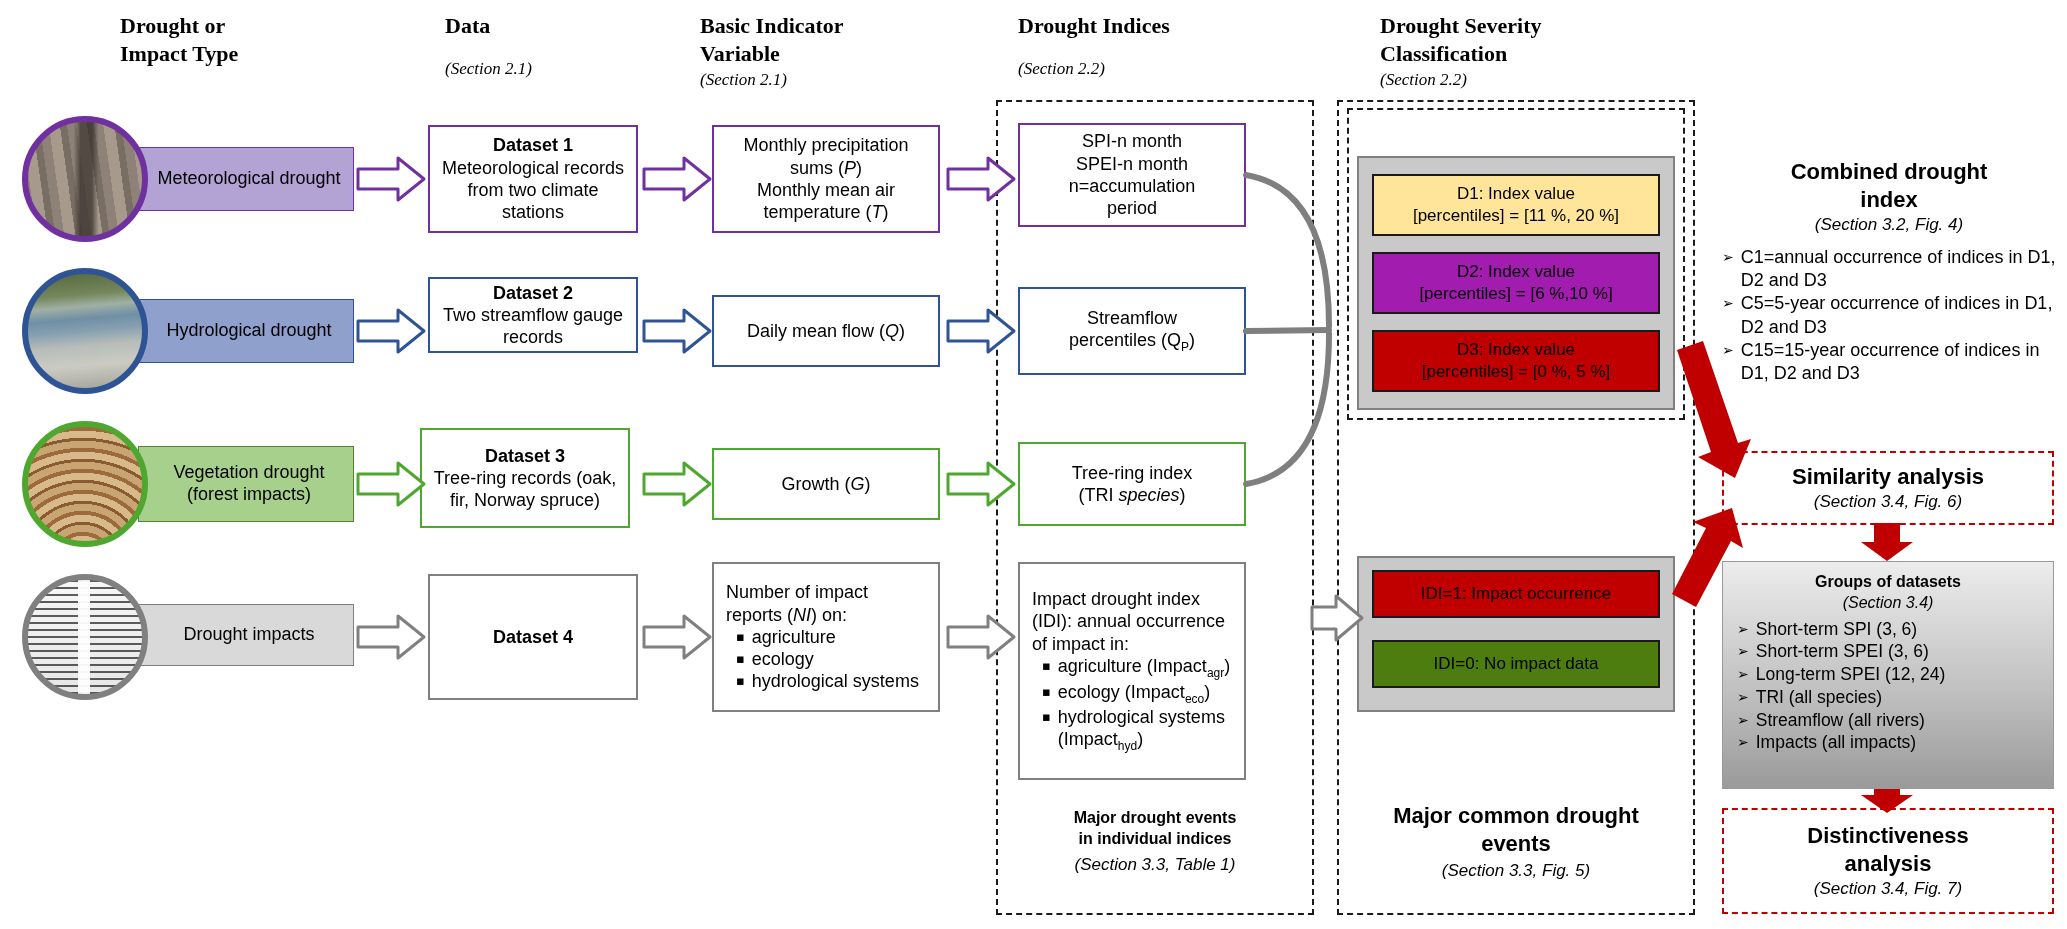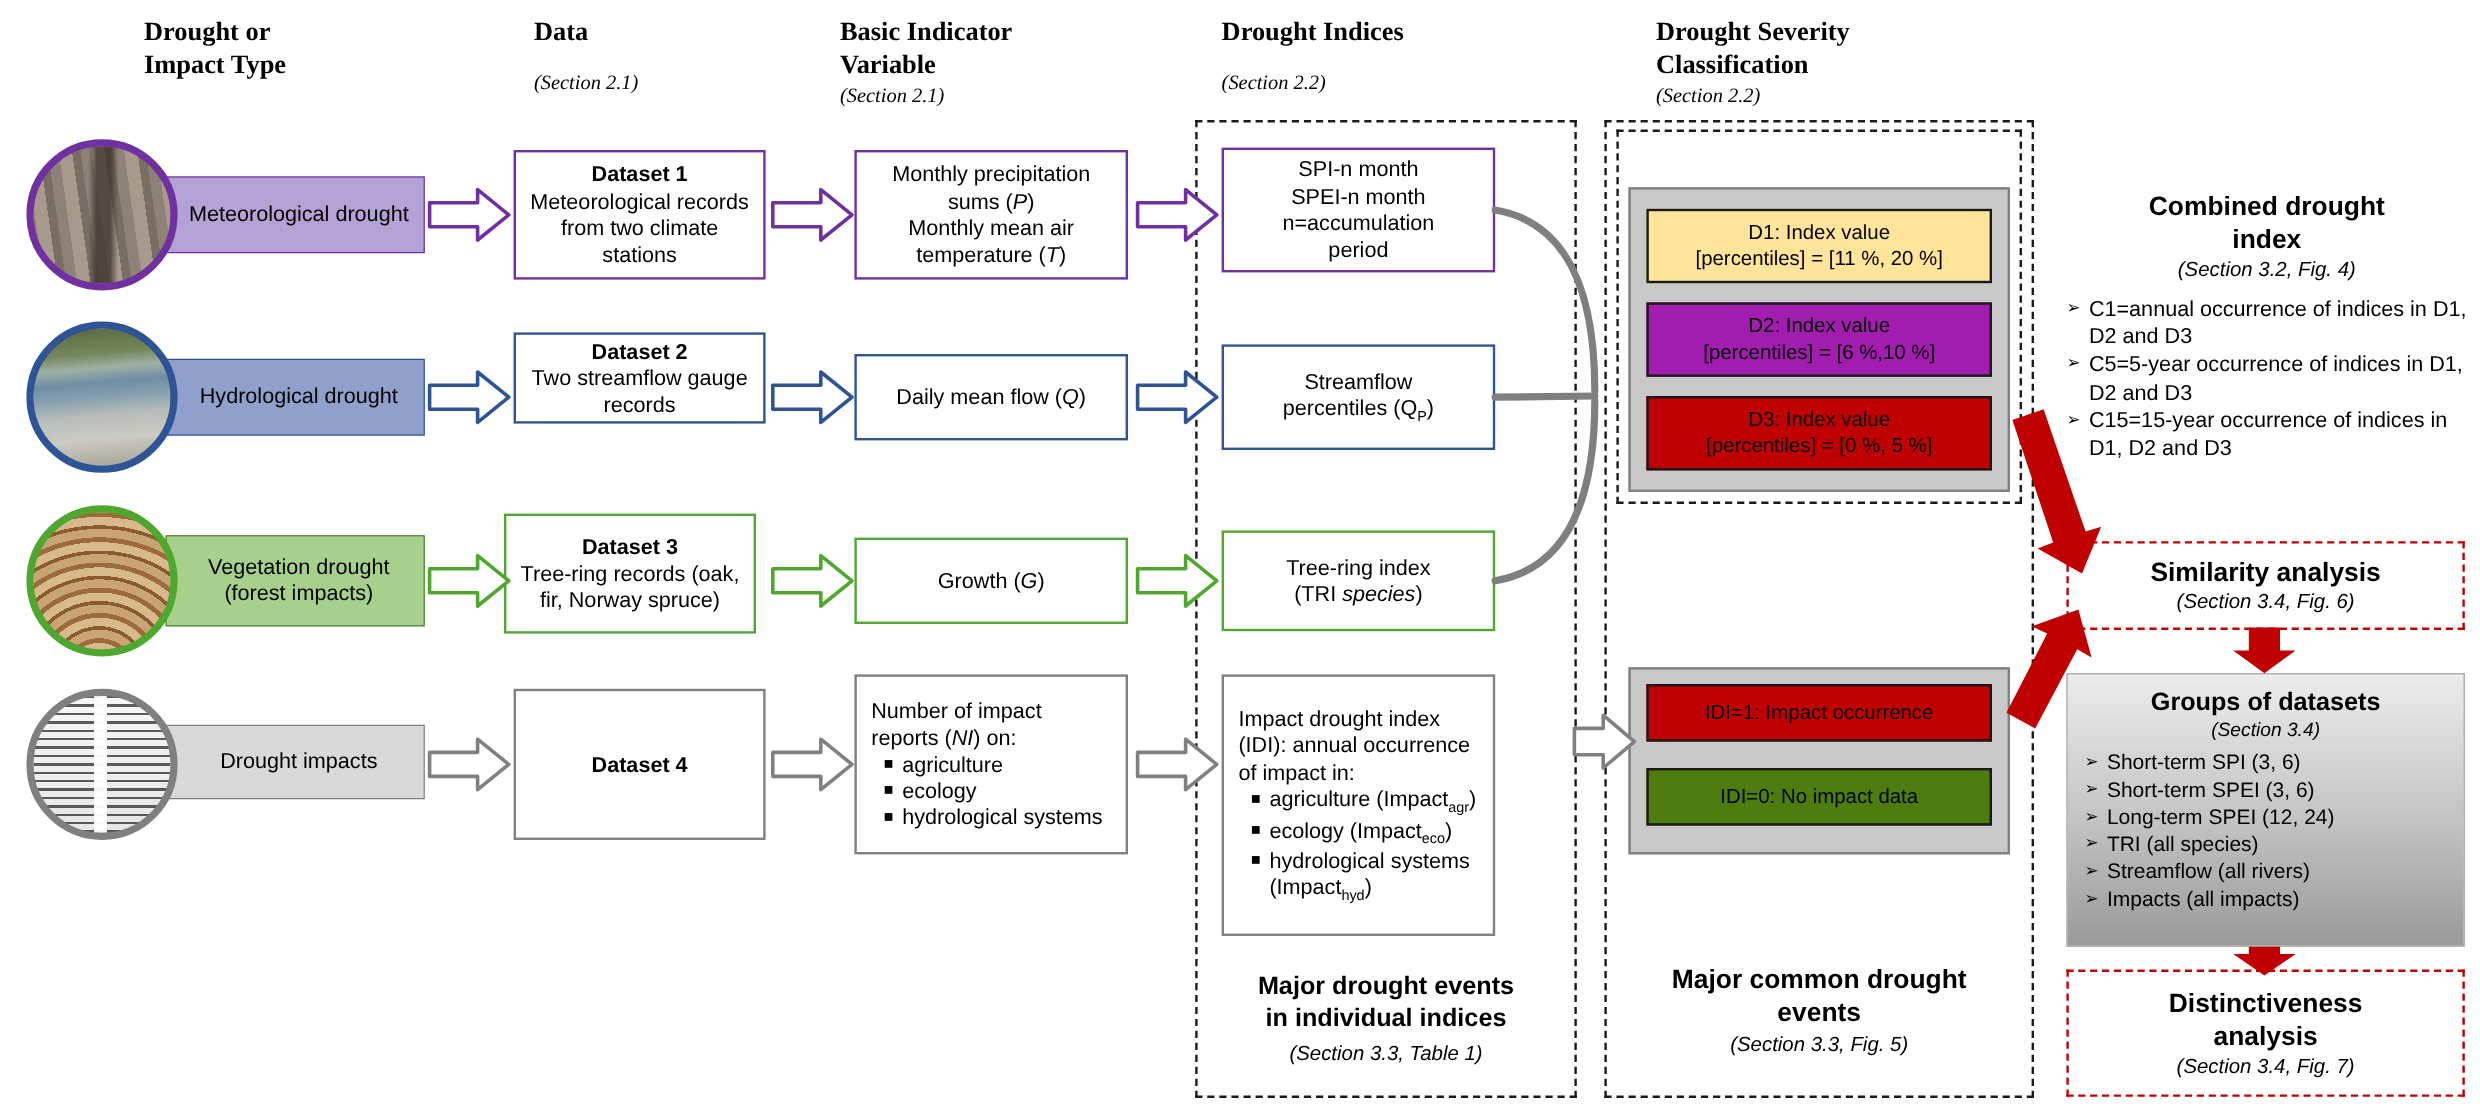--- a/index.html
+++ b/index.html
@@ -66,21 +66,21 @@
   .reddash { position:absolute; border:2.5px dashed #C00000; background:#fff; display:flex; flex-direction:column;
     align-items:center; justify-content:center; text-align:center; z-index:2; }
   .graypanel { position:absolute; background:#C9C9C9; border:2px solid #808080; z-index:2; }
 
   .dbox { position:absolute; left:1372px; width:288px; height:62px; border:2px solid #1a1a1a; display:flex;
     flex-direction:column; align-items:center; justify-content:center; text-align:center; font-size:17px; line-height:1.3; z-index:3; }
   .idibox { position:absolute; left:1372px; width:288px; height:48px; border:2px solid #1a1a1a; display:flex;
     align-items:center; justify-content:center; text-align:left; font-size:17px; z-index:3; }
 
   .bigtitle { font-size:22px; font-weight:bold; line-height:1.28; text-align:center; }
-  .midtitle { font-size:21px; font-weight:bold; line-height:1.3; text-align:center; }
+  .midtitle { font-size:16px; font-weight:bold; line-height:1.3; text-align:center; }
   .sec { font-size:17px; font-style:italic; line-height:1.3; text-align:center; }
 
   .groupsbox { position:absolute; background:linear-gradient(180deg,#ececec 0%, #c2c2c2 55%, #9a9a9a 100%);
     border:1px solid #9a9a9a; z-index:2; padding:10px 14px; }
   .glist { margin-top:4px; font-size:17.5px; line-height:1.3; }
 
   .items18 { font-size:18px; line-height:1.28; }
 
   svg.overlay { position:absolute; left:0; top:0; z-index:6; pointer-events:none; }
 </style>

